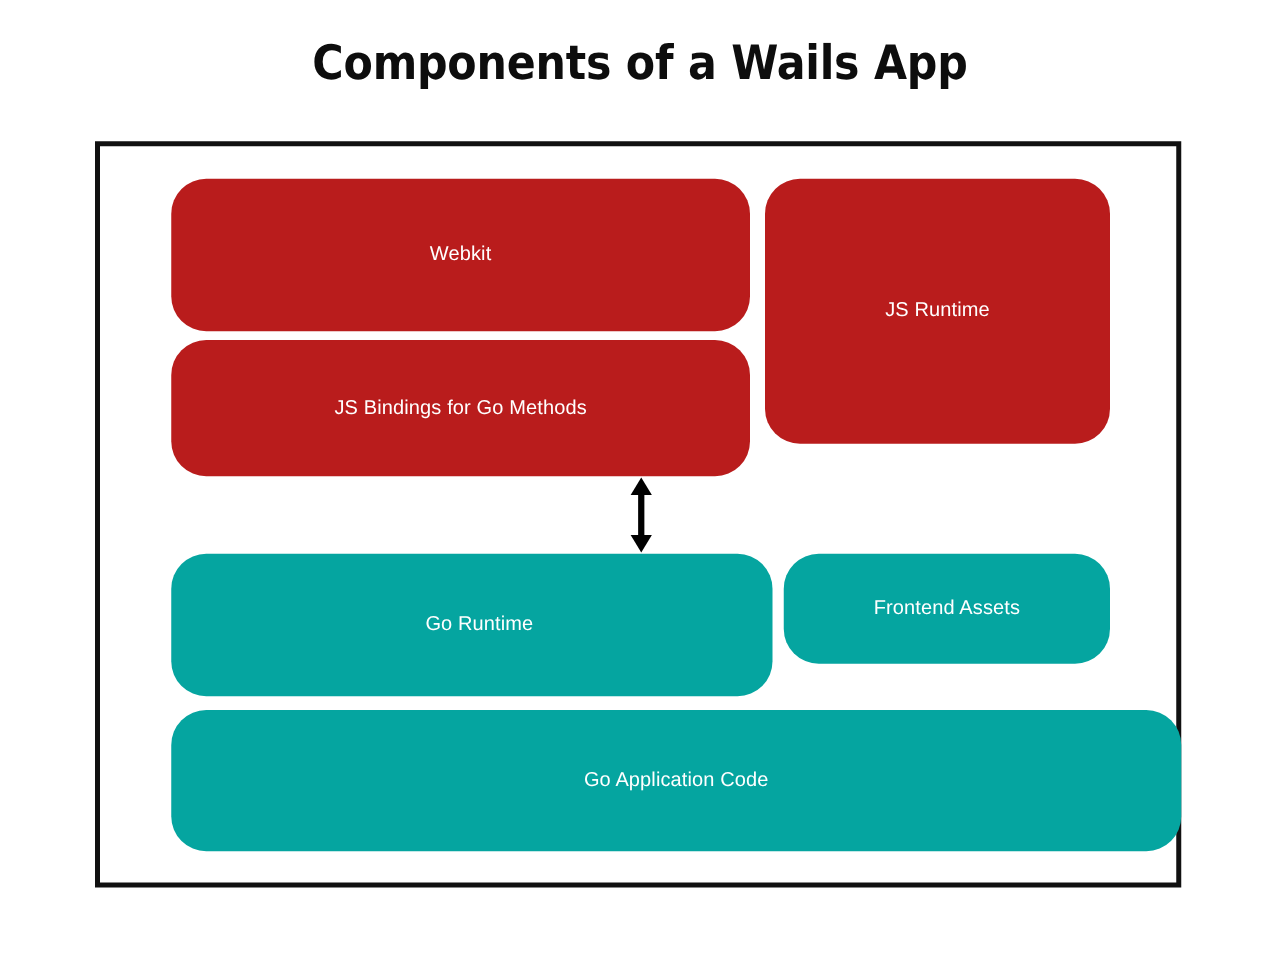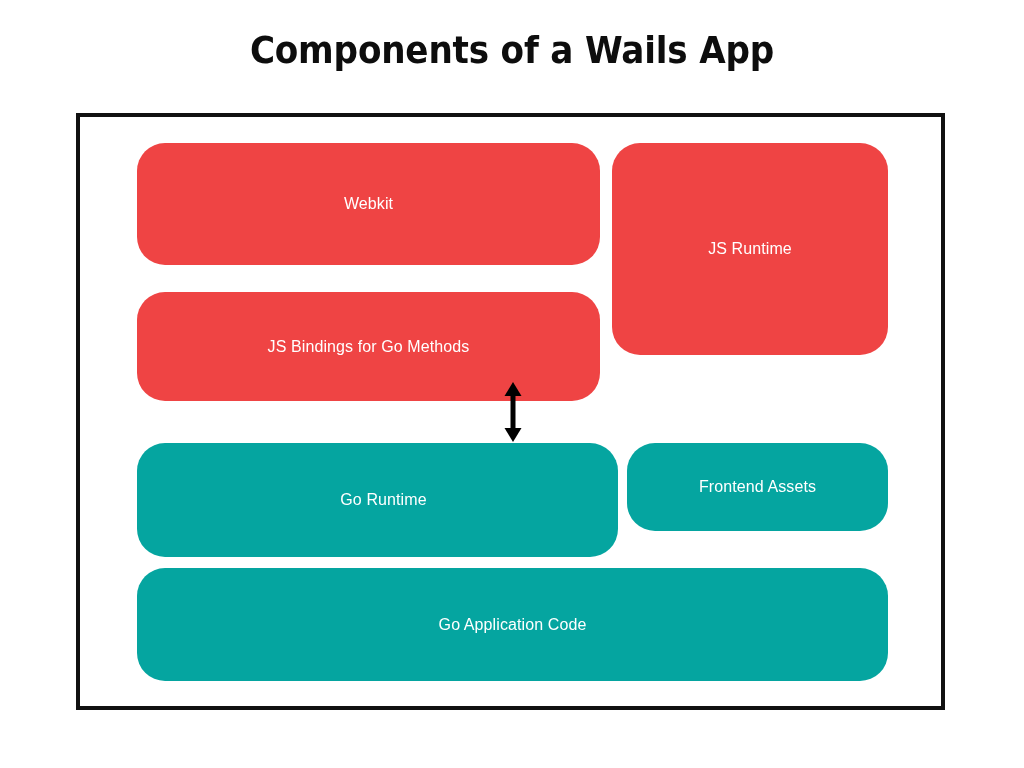--- a/index.html
+++ b/index.html
@@ -52,30 +52,30 @@
     display: flex;
     align-items: center;
     justify-content: center;
     color: #ffffff;
     font-size: 16px;
     font-weight: 400;
     letter-spacing: 0.1px;
     text-align: center;
     user-select: none;
   }
-  .box-red  { background: #ef4444; }
+  .box-red  { background: #b91c1c; }
   .box-teal { background: #05a5a0; }
 
   
   #box-webkit        { left: 137px; top: 143px; width: 463px; height: 122px; }
-  #box-js-bindings   { left: 137px; top: 272px; width: 463px; height: 109px; margin-top: 20px; }
+  #box-js-bindings   { left: 137px; top: 272px; width: 463px; height: 109px; }
   #box-js-runtime    { left: 612px; top: 143px; width: 276px; height: 212px; }
   #box-go-runtime    { left: 137px; top: 443px; width: 481px; height: 114px; padding-left: 12px; }
   #box-frontend      { left: 627px; top: 443px; width: 261px; height: 88px; }
-  #box-go-app-code   { left: 137px; top: 568px; width: 751px; height: 113px; }
+  #box-go-app-code   { left: 137px; top: 568px; width: 808px; height: 113px; }
 
   
   #binding-arrow {
     position: absolute;
     left: 497px;
     top: 381px;
     width: 32px;
     height: 62px;
   }
 </style>

